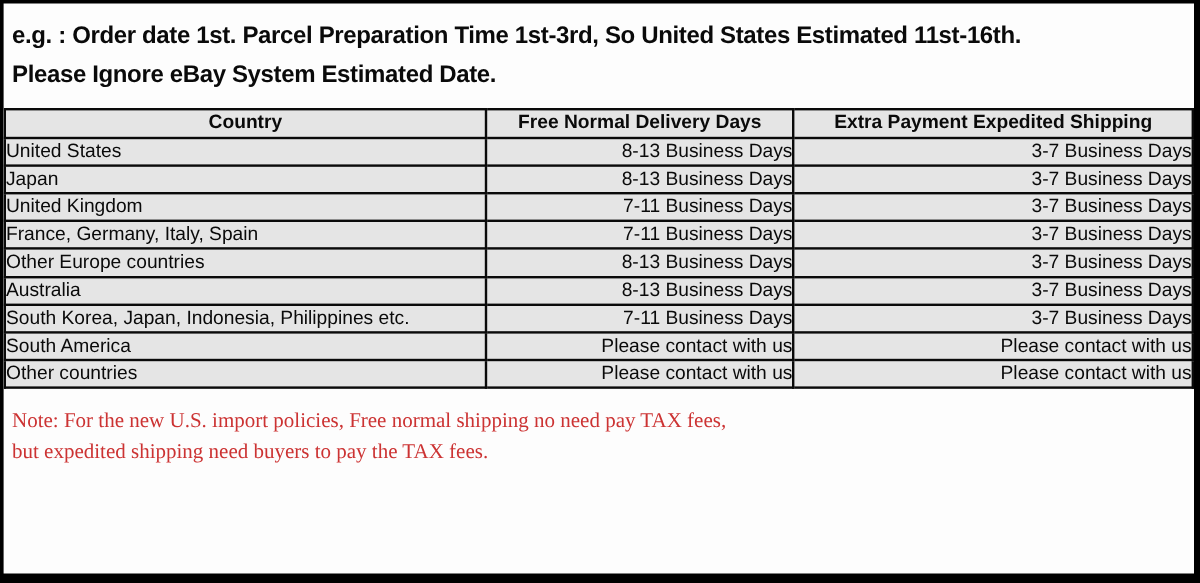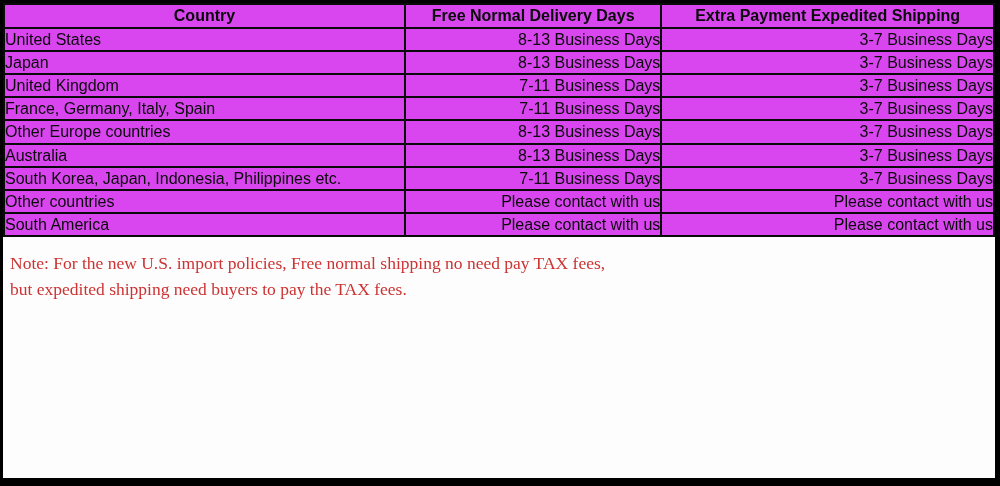--- a/index.html
+++ b/index.html
@@ -25,21 +25,21 @@
     font-weight: bold;
     color: #0a0a0a;
     line-height: 32px;
     letter-spacing: -0.3px;
     white-space: nowrap;
   }
   table.shipping {
     width: 100%;
     border-collapse: collapse;
     table-layout: fixed;
-    background: #d946ef;
+    background: #e5e5e5;
   }
   table.shipping th,
   table.shipping td {
     border: 2px solid #0a0a0a;
     font-size: 16px;
     color: #0a0a0a;
     padding: 0;
     line-height: 1.32;
     overflow: hidden;
     white-space: nowrap;
@@ -63,20 +63,24 @@
     font-size: 17.5px;
     line-height: 26px;
     white-space: nowrap;
   }
 </style>
 </head>
 <body>
 
 <div class="frame">
 
+  <div class="eg-header">
+    <div>e.g. : Order date 1st. Parcel Preparation Time 1st-3rd, So United States Estimated 11st-16th.</div>
+    <div>Please Ignore eBay System Estimated Date.</div>
+  </div>
 
   <table class="shipping">
     <colgroup>
       <col style="width:40.5%">
       <col style="width:25.9%">
       <col style="width:33.6%">
     </colgroup>
     <thead>
       <tr>
         <th>Country</th>
@@ -114,26 +118,26 @@
           <td class="col-country">Australia</td>
           <td class="col-center">8-13 Business Days</td>
           <td class="col-center">3-7 Business Days</td>
         </tr>
         <tr>
           <td class="col-country">South Korea, Japan, Indonesia, Philippines etc.</td>
           <td class="col-center">7-11 Business Days</td>
           <td class="col-center">3-7 Business Days</td>
         </tr>
         <tr>
-          <td class="col-country">Other countries</td>
+          <td class="col-country">South America</td>
           <td class="col-center">Please contact with us</td>
           <td class="col-center">Please contact with us</td>
         </tr>
         <tr>
-          <td class="col-country">South America</td>
+          <td class="col-country">Other countries</td>
           <td class="col-center">Please contact with us</td>
           <td class="col-center">Please contact with us</td>
         </tr>
       </tbody>
   </table>
 
   <div class="note" style="color: rgb(204, 51, 51); font-family: Liberation Serif, serif;">
     <div>Note: For the new U.S. import policies, Free normal shipping no need pay TAX fees,</div>
     <div>but expedited shipping need buyers to pay the TAX fees.</div>
   </div>

